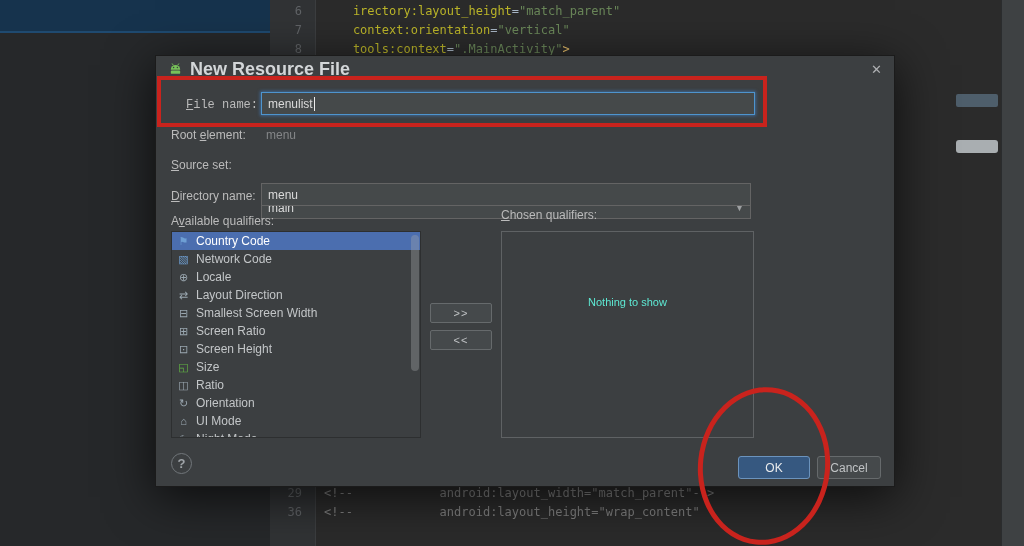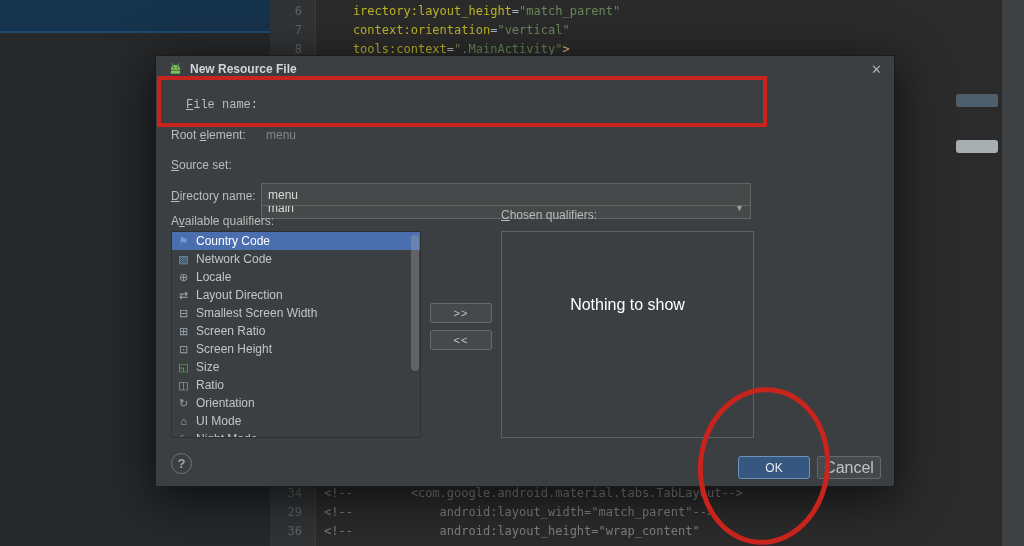--- a/index.html
+++ b/index.html
@@ -27,21 +27,21 @@
   #right-strip{position:absolute;left:1001px;top:0;width:23px;height:546px;background:#3e4143;
                border-left:1px solid #2a2c2e;box-sizing:border-box;}
   #marker-blue{position:absolute;left:956px;top:94px;width:42px;height:13px;background:#4e5e6b;border-radius:2px;}
   #marker-light{position:absolute;left:956px;top:140px;width:42px;height:13px;background:#a9aeb1;border-radius:3px;}
 
   
   #dialog{position:absolute;left:155px;top:55px;width:740px;height:432px;background:#3c3f41;
           border:1px solid #1b1b1b;box-shadow:0 10px 45px rgba(0,0,0,.7);z-index:10;box-sizing:border-box;}
   #dialog-title-bar{position:absolute;left:0;top:0;width:100%;height:26px;display:flex;
                     align-items:center;padding:0 12px;box-sizing:border-box;}
-  #dialog-title{font-size:12px;font-weight:bold;color:#d3d6d8;margin-left:7px;text-align:right;}
+  #dialog-title{font-size:18px;font-weight:bold;color:#d3d6d8;margin-left:7px;text-align:right;}
   #dialog-close{margin-left:auto;color:#aeb0b2;font-size:13px;cursor:default;}
   .dlg-label{position:absolute;font-size:12px;color:#bbbbbb;}
   .dlg-label u{text-underline-offset:1px;}
   .field{position:absolute;background:#45494a;border:1px solid #646464;display:flex;align-items:center;
          padding:0 6px;font-size:12px;color:#dadada;box-sizing:border-box;}
   .field.focused{border-color:#4e94ce;box-shadow:0 0 3px 1px rgba(64,134,214,.55);}
   .caret{width:1px;height:14px;background:#ececec;margin-left:1px;}
   .combo-arrow{margin-left:auto;color:#9da0a2;font-size:9px;}
   .disabled-value{position:absolute;font-size:12px;color:#848688;}
 
@@ -53,30 +53,30 @@
   .list-thumb{position:absolute;right:1px;top:3px;width:8px;height:136px;background:rgba(166,170,172,.35);border-radius:4px;}
 
   .mini-btn{position:absolute;left:274px;width:62px;height:20px;background:#45494b;border:1px solid #666a6c;
             color:#c0c3c5;font-size:11px;display:flex;align-items:center;justify-content:center;
             box-sizing:border-box;border-radius:2px;letter-spacing:1px;}
   #btn-move-right{top:247px;}
   #btn-move-left{top:274px;}
 
   #chosen-panel{position:absolute;left:345px;top:175px;width:253px;height:207px;background:#3c3f41;
                 border:1px solid #5f6264;box-sizing:border-box;}
-  #nothing-to-show{position:absolute;width:100%;text-align:center;top:64px;color:#ffffff;font-size:16px;}
+  #nothing-to-show{position:absolute;width:100%;text-align:center;top:64px;color:#5eead4;font-size:11px;}
 
   #help-btn{position:absolute;left:15px;top:397px;width:21px;height:21px;border-radius:50%;
             border:1px solid #71767a;color:#9fa4a8;display:flex;align-items:center;justify-content:center;
             font-size:13px;font-weight:bold;box-sizing:border-box;}
   #ok-btn{position:absolute;left:582px;top:400px;width:72px;height:23px;background:#365880;
           border:1px solid #6b93bd;color:#e8eaec;font-size:12px;display:flex;align-items:center;
           justify-content:center;border-radius:3px;box-sizing:border-box;}
   #cancel-btn{position:absolute;left:661px;top:400px;width:64px;height:23px;background:#45494b;
-          border:1px solid #666a6c;color:#c0c3c5;font-size:16px;display:flex;align-items:center;
+          border:1px solid #666a6c;color:#c0c3c5;font-size:12px;display:flex;align-items:center;
           justify-content:center;border-radius:3px;box-sizing:border-box;}
 
   
   #anno-rect{position:absolute;left:157px;top:76px;width:610px;height:51px;border:4px solid #c9231d;
              z-index:30;box-sizing:border-box;}
   #anno-circle{position:absolute;left:698px;top:387px;width:132px;height:158px;border:5px solid #c9231d;
                border-radius:50%;z-index:30;box-sizing:border-box;transform:rotate(6deg);}
 </style>
 </head>
 <body>
@@ -96,24 +96,20 @@
         <div class="code-line">
           <span class="ln">7</span>
           <span class="code-text"><span class="tk-attr">    context:orientation</span><span class="tk-plain">=</span><span class="tk-value">"vertical"</span></span>
         </div>
         <div class="code-line">
           <span class="ln">8</span>
           <span class="code-text"><span class="tk-attr">    tools:context</span><span class="tk-plain">=</span><span class="tk-value">".MainActivity"</span><span class="tk-tag">&gt;</span></span>
         </div>
       </div>
     <div id="code-bottom">
-        <div class="code-line">
-          <span class="ln">34</span>
-          <span class="code-text"><span class="tk-comment">&lt;!--        &lt;com.google.android.material.tabs.TabLayout--&gt;</span></span>
-        </div>
         <div class="code-line">
           <span class="ln">29</span>
           <span class="code-text"><span class="tk-comment">&lt;!--            android:layout_width="match_parent"--&gt;</span></span>
         </div>
         <div class="code-line">
           <span class="ln">36</span>
           <span class="code-text"><span class="tk-comment">&lt;!--            android:layout_height="wrap_content"</span></span>
         </div>
       </div>
   </div>
@@ -132,20 +128,24 @@
           <circle cx="6" cy="5.8" r="0.8" fill="#3c3f41"></circle>
           <circle cx="10" cy="5.8" r="0.8" fill="#3c3f41"></circle>
           <rect x="3" y="9" width="10" height="3.6" rx="1" fill="#77c159"></rect>
         </svg>
       </span>
       <span id="dialog-title">New Resource File</span>
       <span id="dialog-close">✕</span>
     </div>
 
     <label class="dlg-label" style="left:30px;top:42px;font-family:Liberation Mono, monospace;"><u>F</u>ile name:</label>
+    <div class="field focused" style="left:105px;top:36px;width:494px;height:23px;">
+      <span>menulist</span>
+      <span class="caret"></span>
+    </div>
 
     <label class="dlg-label" style="left:15px;top:72px;">Root <u>e</u>lement:</label>
     <span class="disabled-value" style="left:110px;top:72px;">menu</span>
 
     <label class="dlg-label" style="left:15px;top:102px;"><u>S</u>ource set:</label>
     <div class="field" style="left:105px;top:96px;width:490px;height:23px;margin-top:44px;">
       <span>main</span>
       <span class="combo-arrow">▼</span>
     </div>
 

